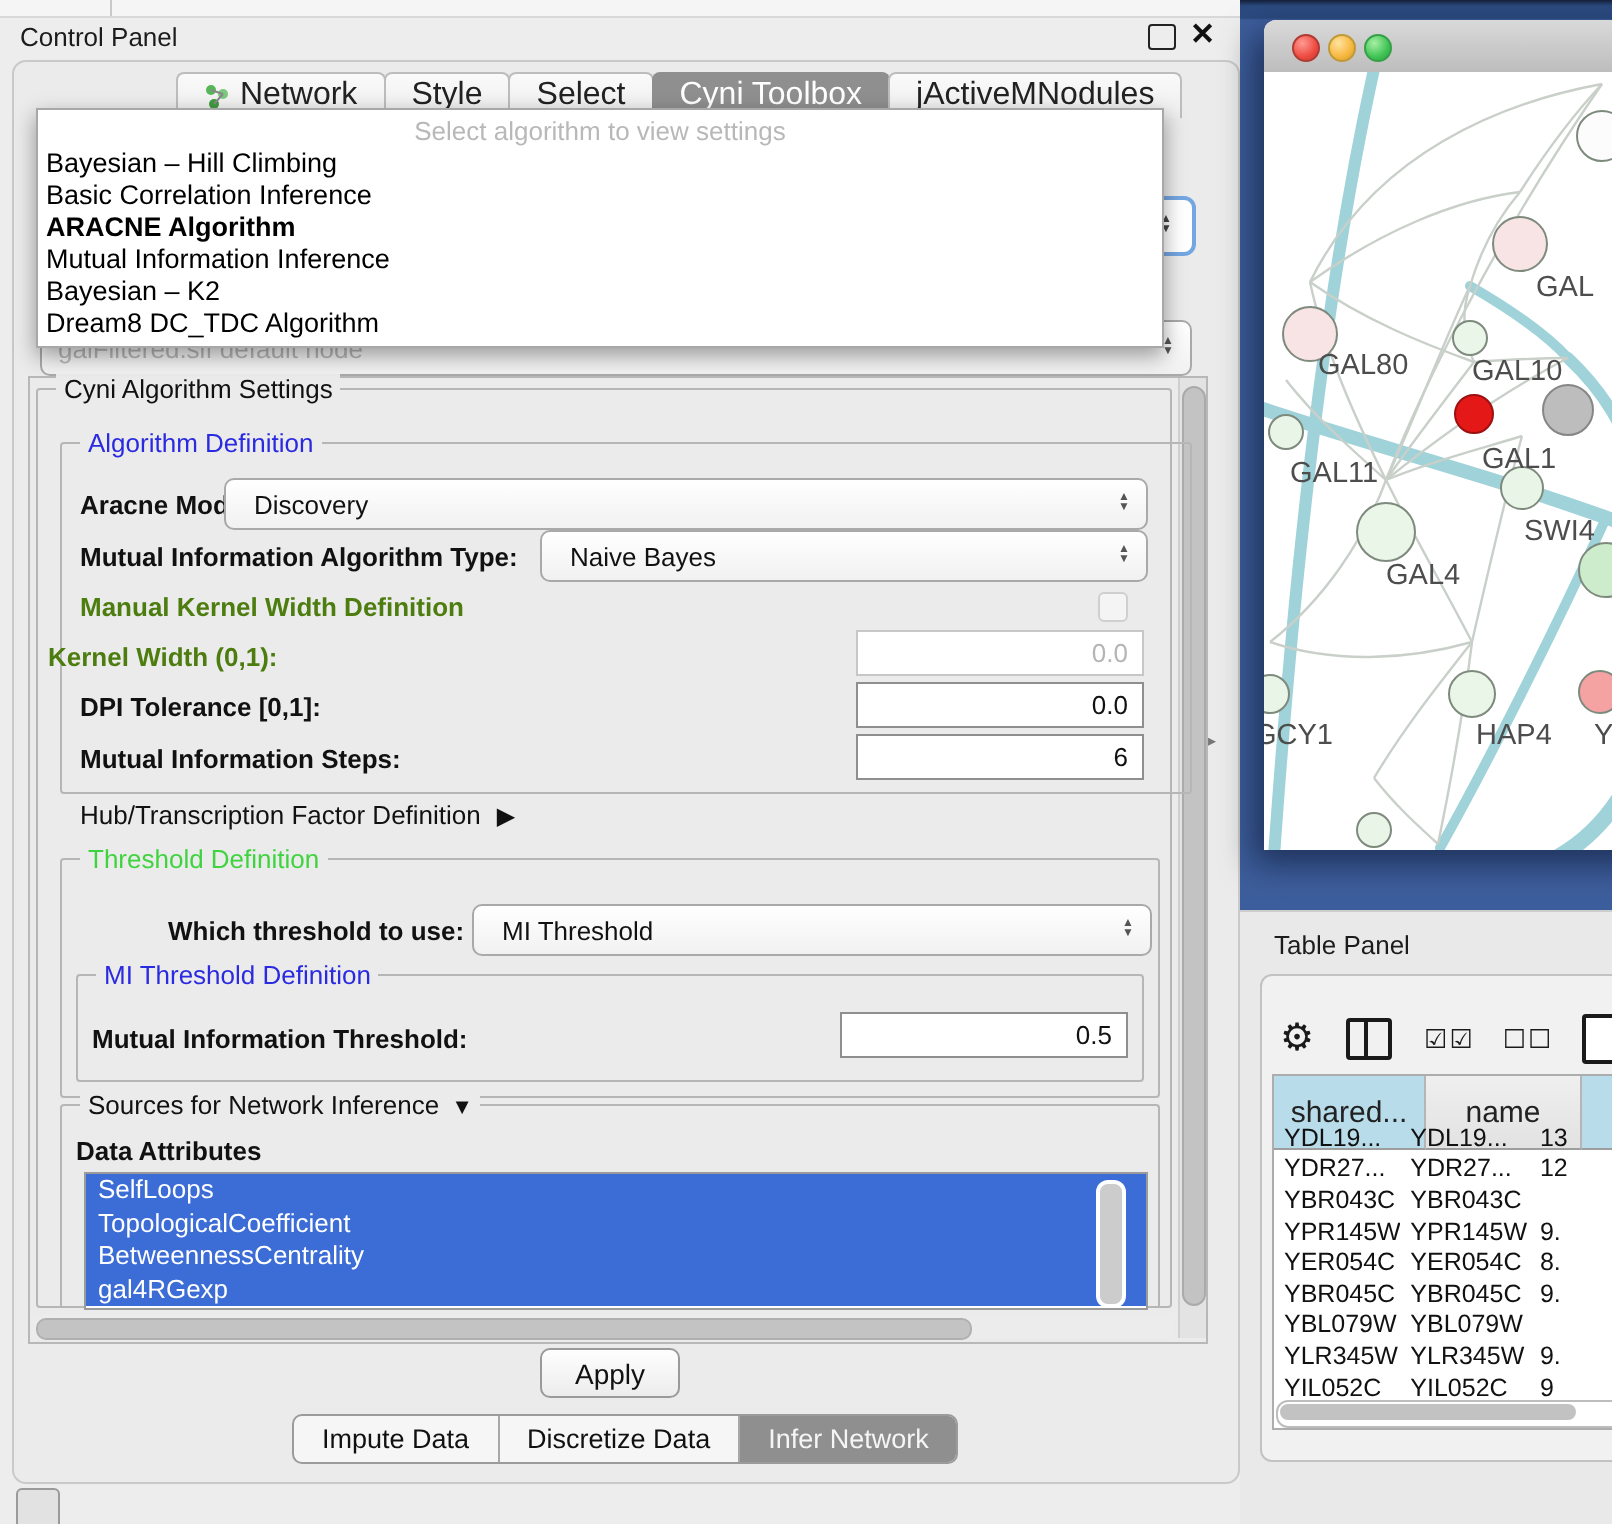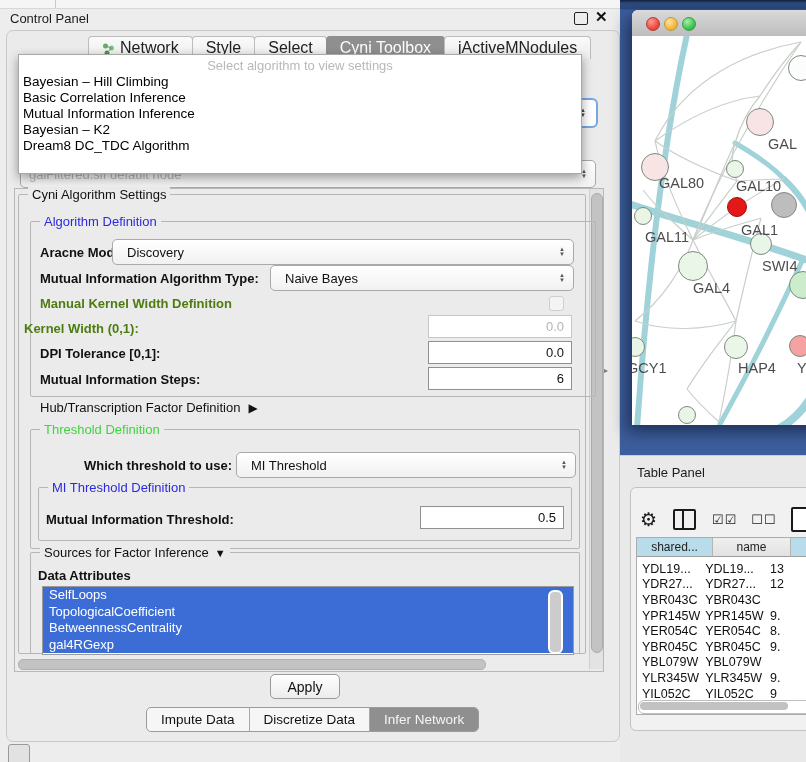--- a/index.html
+++ b/index.html
@@ -114,22 +114,22 @@
   #tp-frame{left:630px;top:487px;width:184px;height:242px;background:#f1f1f1;border:1px solid #c2c2c2;border-radius:6px;}
   #tp-toolbar{left:640px;top:505px;height:28px;display:flex;align-items:center;gap:0;}
   #gear-ico{font-size:19px;color:#1a1a1a;margin-right:16px;}
   #split-ico{width:19px;height:17px;border:2.2px solid #1a1a1a;border-radius:2px;position:relative;margin-right:16px;}
   #split-ico:before{content:"";position:absolute;left:7px;top:0;width:2.2px;height:100%;background:#1a1a1a;}
   .cbpair{font-size:13px;color:#1a1a1a;letter-spacing:1px;margin-right:14px;white-space:nowrap;}
   #page-ico{width:16px;height:21px;border:2.2px solid #1a1a1a;border-radius:2px;background:#fff;}
 
   #tp-table{left:636px;top:537px;width:178px;height:176px;background:#fff;border:1px solid #adadad;overflow:hidden;}
   #tp-header{position:absolute;left:0;top:0;height:23px;display:flex;}
-  .hcell{height:19px;box-sizing:border-box;border-right:1px solid #b5b5b5;border-bottom:1px solid #9e9e9e;
-    display:flex;align-items:center;justify-content:center;font-size:12px;color:#222;
+  .hcell{height:37px;box-sizing:border-box;border-right:1px solid #b5b5b5;border-bottom:1px solid #9e9e9e;
+    display:flex;align-items:center;justify-content:center;font-size:15px;color:#222;
     background:linear-gradient(#efefef,#e2e2e2);overflow:hidden;}
   .hcell.hl{background:#b9dcea;}
   #tp-rows{position:absolute;left:0;top:23px;width:100%;}
   .trow{display:flex;height:15.6px;align-items:center;}
   .tcell{font-size:12.5px;color:#111;padding-left:5px;box-sizing:border-box;overflow:hidden;white-space:nowrap;}
   #tp-hscroll{left:638px;top:700px;width:174px;height:12px;background:#fff;border:1px solid #bdbdbd;border-radius:6px;}
   #tp-hthumb{left:640px;top:702px;width:148px;height:8px;background:#c2c2c2;border-radius:4px;}
 </style>
 </head>
 <body>
@@ -181,20 +181,21 @@
   <div class="abs" id="focus-spin">
       <span>▲</span>
       <span>▼</span>
     </div>
 
   <div class="abs" id="algo-popup">
     <div id="algo-placeholder">Select algorithm to view settings</div>
     <div id="algo-items">
         <div class="algo-item">Bayesian – Hill Climbing</div>
         <div class="algo-item">Basic Correlation Inference</div>
+        <div class="algo-item bold">ARACNE Algorithm</div>
         <div class="algo-item">Mutual Information Inference</div>
         <div class="algo-item">Bayesian – K2</div>
         <div class="algo-item">Dream8 DC_TDC Algorithm</div>
       </div>
   </div>
 
   <div class="abs" id="settings-pane"></div>
   <div class="abs" id="v-scroll"></div>
   <div class="abs" id="v-thumb"></div>
   <div class="abs" id="h-scroll"></div>
@@ -262,21 +263,21 @@
 
   <div class="group" id="grp-mithr">
     <span class="gtitle blue" style="background:#ebebeb;">MI Threshold Definition</span>
   </div>
   <div class="abs flabel" style="left:46px;top:512px;">Mutual Information Threshold:</div>
   <div class="abs field" style="left:420px;top:506px;width:128px;height:21px;">
       <span>0.5</span>
     </div>
 
   <div class="group" id="grp-sources">
-    <span class="gtitle"><span>Sources for Factor Inference</span><span class="tri-down">▼</span></span>
+    <span class="gtitle"><span>Sources for Network Inference</span><span class="tri-down">▼</span></span>
   </div>
   <div class="abs flabel" style="left:38px;top:568px;">Data Attributes</div>
   <div class="abs" id="attr-list">
 
   <div class="attr-item" style="background: rgb(60, 108, 214);">SelfLoops</div>
       <div class="attr-item" style="background: rgb(60, 108, 214);">TopologicalCoefficient</div>
       <div class="attr-item" style="background: rgb(60, 108, 214);">BetweennessCentrality</div>
       <div class="attr-item" style="background: rgb(60, 108, 214);">gal4RGexp</div>
       <div id="attr-thumb"></div>
     </div>

